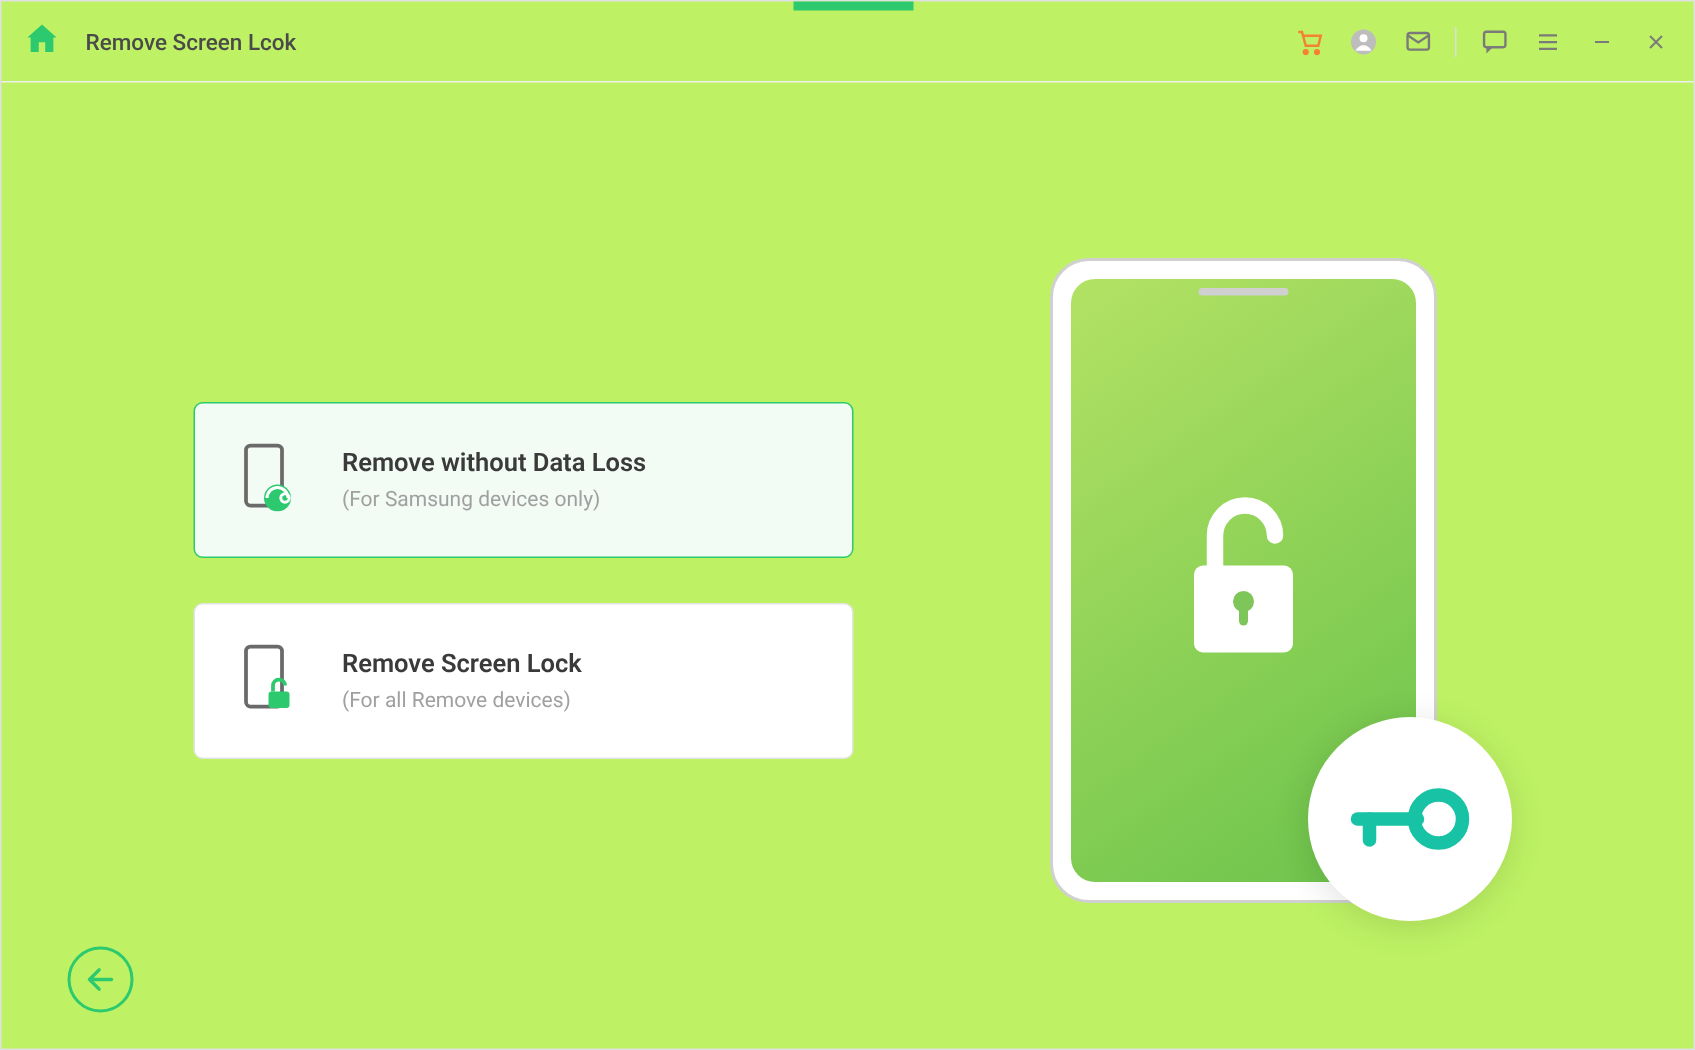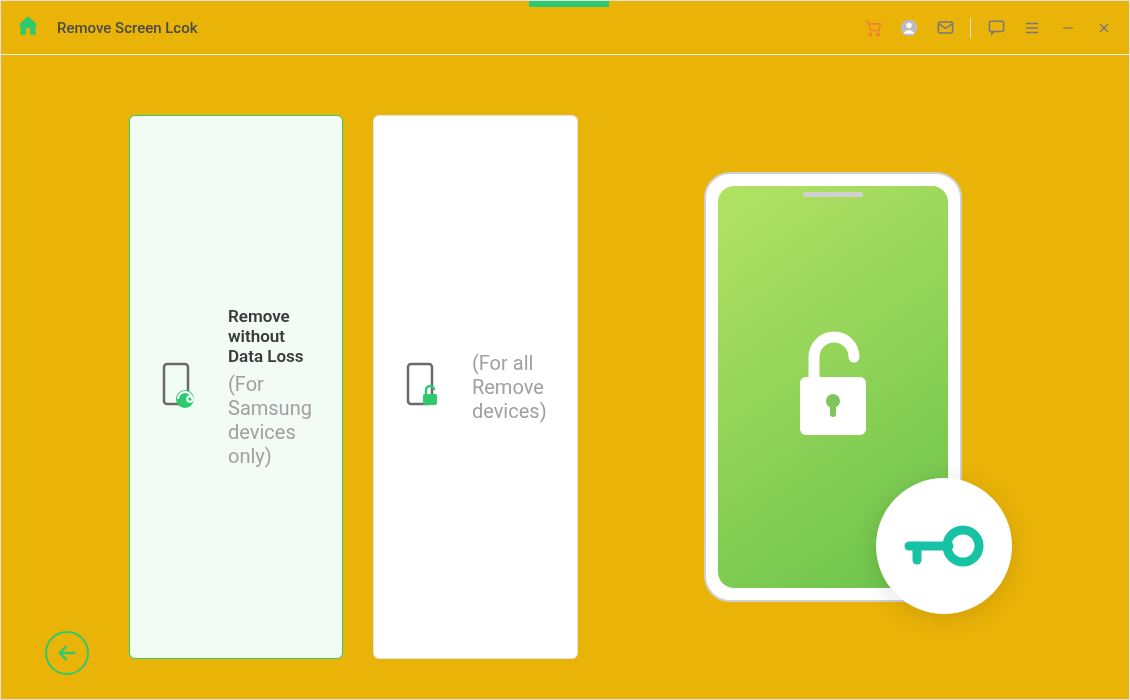--- a/index.html
+++ b/index.html
@@ -1,32 +1,32 @@
 <!DOCTYPE html>
 <html><head>
   <meta charset="utf-8">
   <style>
     * { margin:0; padding:0; box-sizing:border-box; }
     body { font-family:-apple-system,BlinkMacSystemFont,"Segoe UI",Roboto,sans-serif; background:#f0f0f0; display:flex; align-items:center; justify-content:center; height:100vh; }
-    .window { width:1130px; height:700px; background:#eab308; border:1px solid #e0e0e0; box-shadow:0 4px 20px rgba(0,0,0,.08); display:flex; flex-direction:column; position:relative; }
+    .window { width:1130px; height:700px; background:#bef264; border:1px solid #e0e0e0; box-shadow:0 4px 20px rgba(0,0,0,.08); display:flex; flex-direction:column; position:relative; }
     .titlebar-accent { position:absolute; top:0; left:528px; width:80px; height:6px; background:#2dc96e; }
     .titlebar { height:54px; display:flex; align-items:center; padding:0 10px 0 14px; border-bottom:1px solid #eee; }
     .home-icon svg{ width:26px; height:26px; }
     .title-text { margin-left:16px; font-size:15px; color:#4a4a4a; font-weight:500; }
     .titlebar-spacer { flex:1; }
     .titlebar-icons { display:flex; align-items:center; gap:6px; }
     .titlebar-icons .icon-btn{ width:30px; height:30px; display:flex; align-items:center; justify-content:center; cursor:pointer; }
     .titlebar-icons .sep{ width:1px; height:20px; background:#ddd; margin:0 4px; }
     .content { flex:1; display:flex; padding:60px 80px 40px 80px; position:relative; }
-    .left { flex:1; display:flex; flex-direction:row; justify-content:center; gap:30px; padding-right:40px; max-width:560px; margin-left:48px; }
+    .left { flex:1; display:flex; flex-direction:column; justify-content:center; gap:30px; padding-right:40px; max-width:560px; margin-left:48px; }
     .card { display:flex; align-items:center; gap:28px; border:1px solid #e3e3e3; border-radius:6px; padding:26px 30px; cursor:pointer; background:#fff; }
     .card.selected { border-color:#2dc96e; background:#f3fbf5; }
     .card-icon{ width:40px; flex-shrink:0; }
     .card-text h3{ font-size:17px; color:#3a3a3a; font-weight:600; margin-bottom:6px; }
-    .card-text p{ font-size:20px; color:#a0a0a0; }
+    .card-text p{ font-size:14px; color:#a0a0a0; }
     .right { flex:1; display:flex; align-items:center; justify-content:center; position:relative; }
     .phone { width:258px; height:430px; border:2px solid #d0d0d0; border-radius:26px; padding:12px; position:relative; background:#fff; }
     .phone-notch{ width:60px; height:5px; background:#d0d0d0; border-radius:3px; position:absolute; top:18px; left:50%; transform:translateX(-50%); }
     .phone-screen{ width:100%; height:100%; border-radius:16px; background:linear-gradient(145deg,#b3e264 0%,#6ac24b 100%); display:flex; align-items:center; justify-content:center; }
     .key-badge{ position:absolute; bottom:-14px; right:-52px; width:136px; height:136px; border-radius:50%; background:#fff; box-shadow:0 4px 24px rgba(0,0,0,.12); display:flex; align-items:center; justify-content:center; }
     .back-btn{ position:absolute; bottom:24px; left:44px; width:44px; height:44px; border:2px solid #2dc96e; border-radius:50%; display:flex; align-items:center; justify-content:center; cursor:pointer; }
   </style>
 </head>
 <body>
 
@@ -108,20 +108,21 @@
 
       <div class="card">
         <div class="card-icon">
           <svg width="38" height="46" viewBox="0 0 38 46">
               <rect x="4" y="2" width="24" height="40" rx="3" fill="none" stroke="#6a6a6a" stroke-width="2.5"></rect>
               <rect x="19" y="32" width="14" height="11" rx="2" fill="#2dc96e"></rect>
               <path d="M22 32v-4a4 4 0 0 1 8 0" fill="none" stroke="#2dc96e" stroke-width="2.5"></path>
             </svg>
         </div>
         <div class="card-text">
+          <h3>Remove Screen Lock</h3>
           <p>(For all Remove devices)</p>
         </div>
       </div>
     </div>
 
     <div class="right">
       <div class="phone">
         <div class="phone-notch"></div>
         <div class="phone-screen">
           <svg width="90" height="120" viewBox="0 0 90 120">

